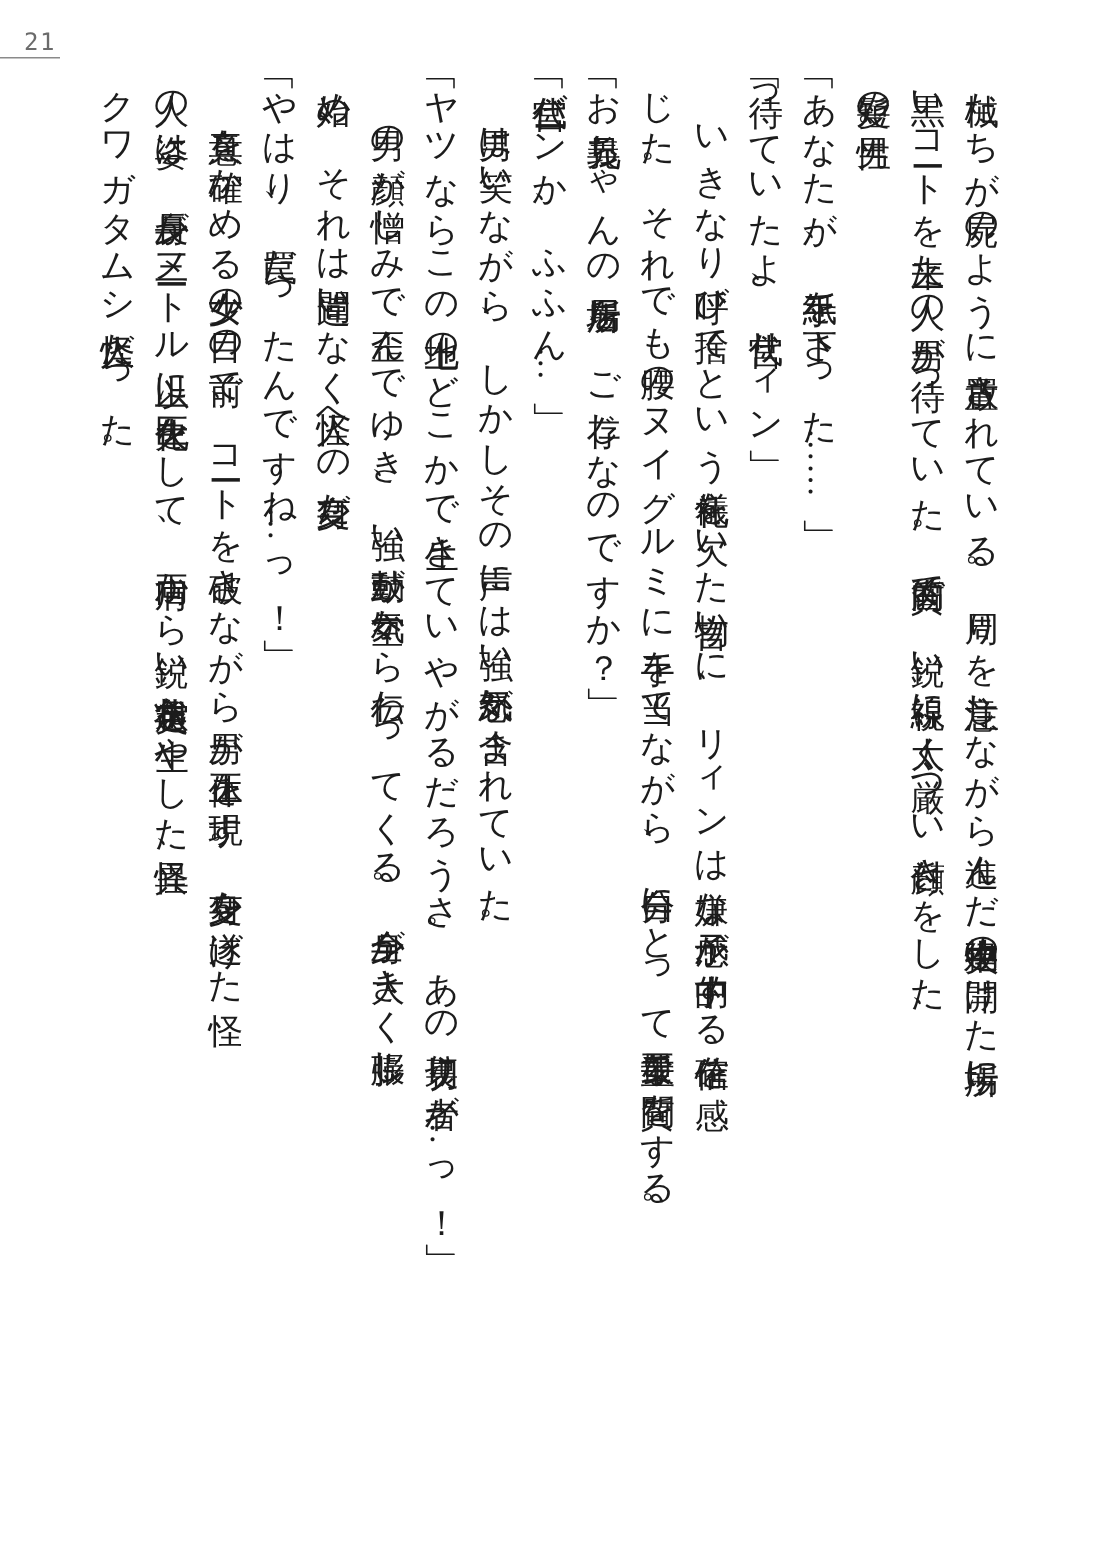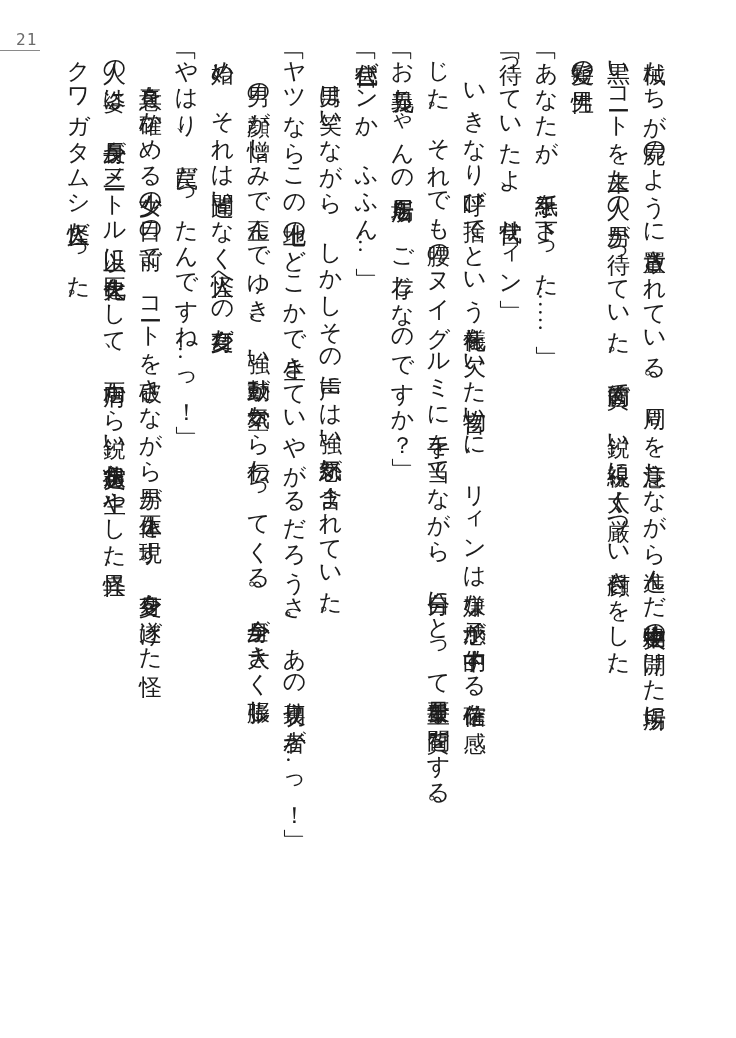--- a/index.html
+++ b/index.html
@@ -10,21 +10,21 @@
   body {
     position: relative;
     width: 736px;
     height: 1038px;
     overflow: hidden;
     font-family: "Liberation Serif", "DejaVu Serif", serif;
   }
   
   .page-number-wrap {
     position: absolute;
-    top: 28px;
+    top: 16px;
     left: 0;
     width: 40px;
     height: 24px;
     text-align: center;
   }
   .page-number {
     position: absolute;
     top: 2px;
     left: 16px;
     font-size: 16px;

